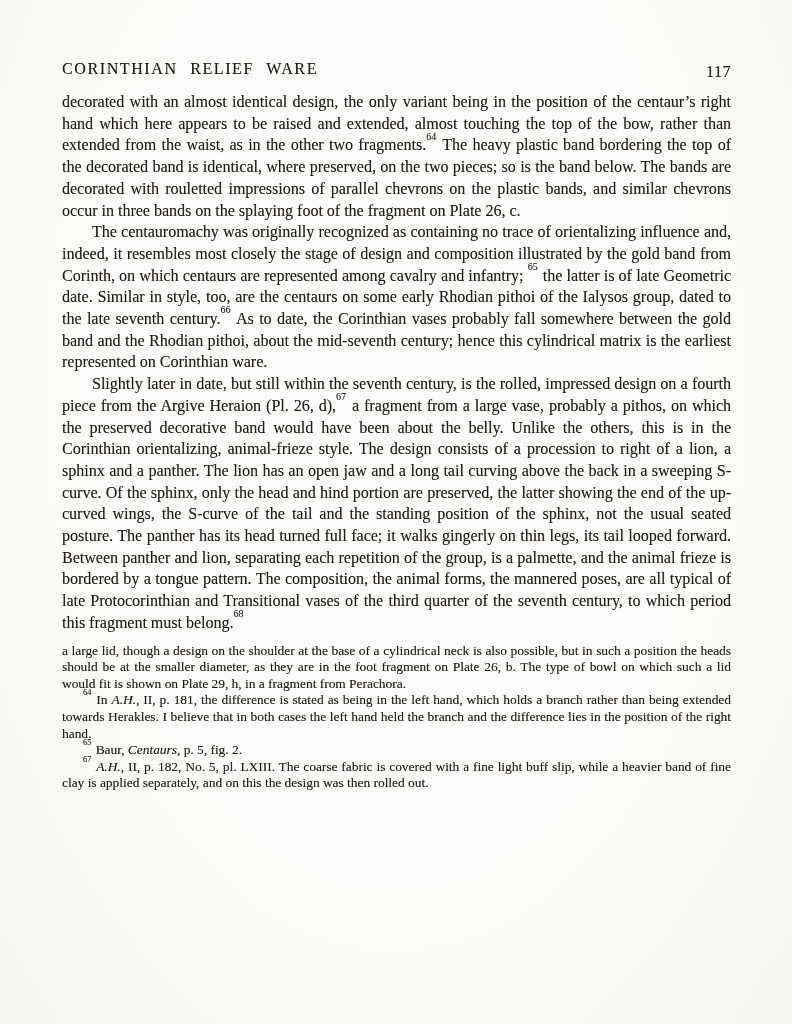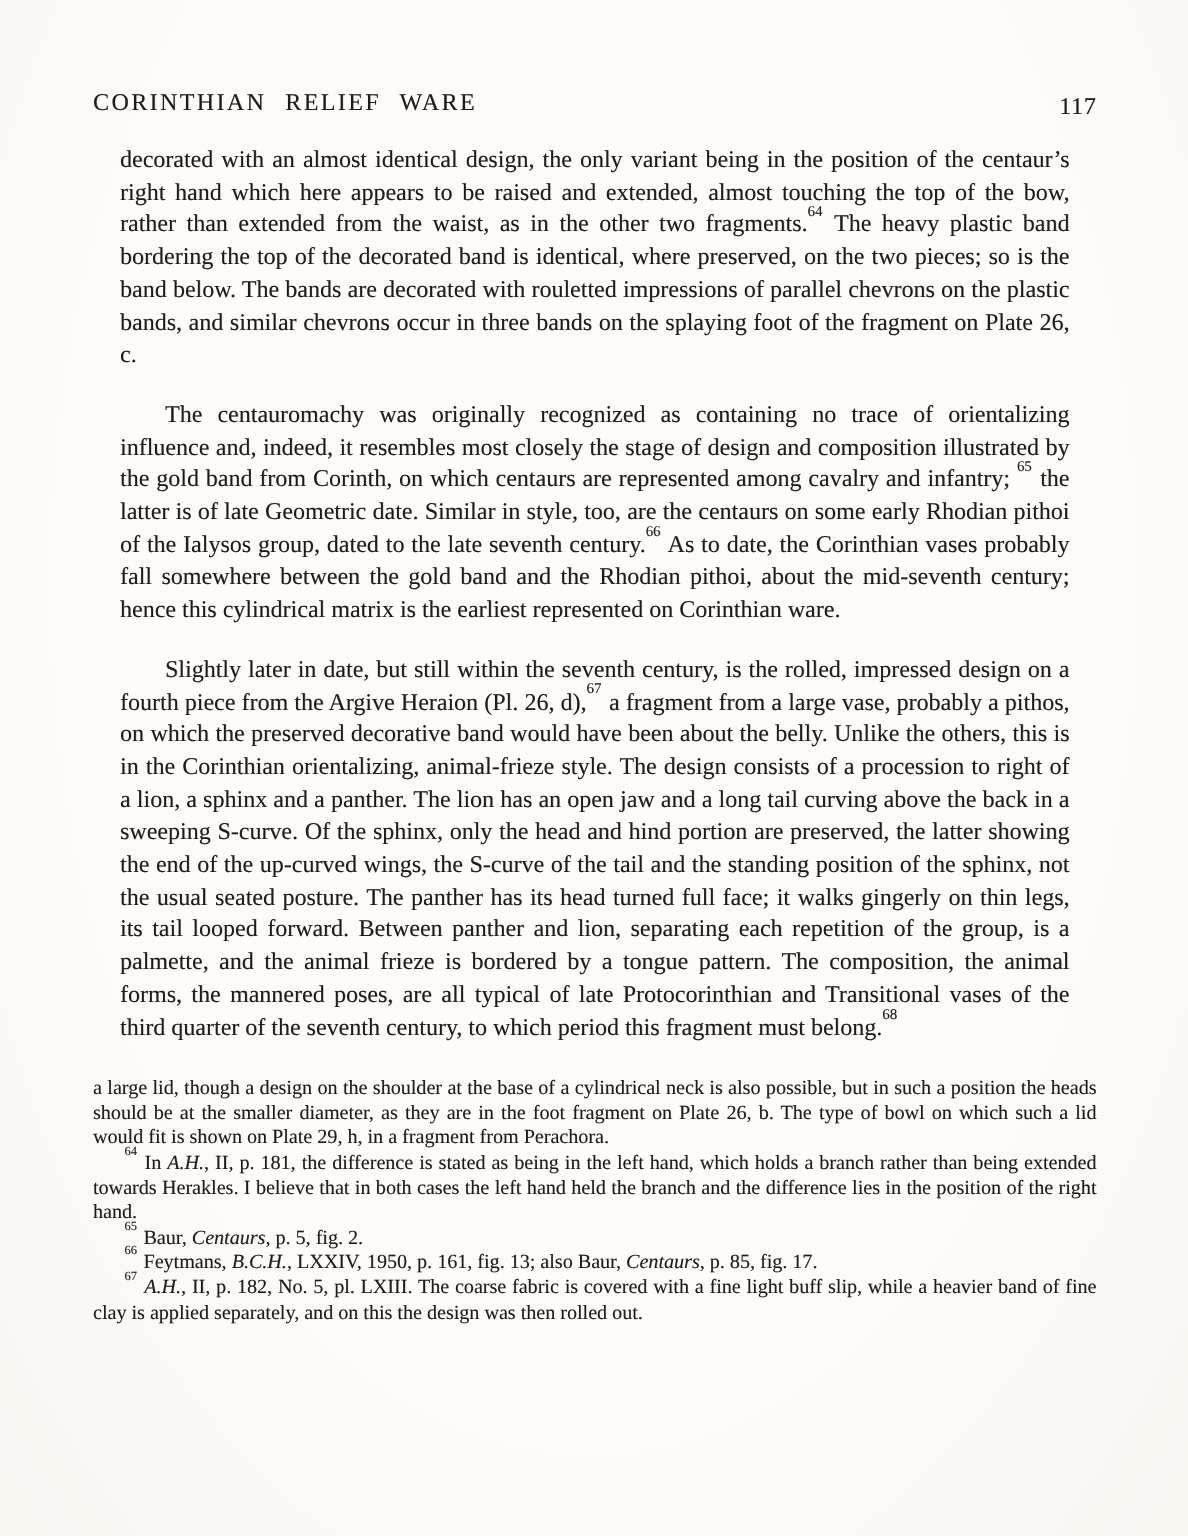--- a/index.html
+++ b/index.html
@@ -37,29 +37,29 @@
     text-shadow: 0.25px 0 0 rgba(30,28,25,0.45);
   }
   .running-head .page-number {
     position: absolute;
     right: 0;
     top: 3px;
     letter-spacing: 0.5px;
     text-shadow: 0.25px 0 0 rgba(30,28,25,0.45);
   }
   .body-text p {
-    margin: 18px;
+    margin: 0;
     font-size: 16px;
     line-height: 21.7px;
     text-align: justify;
     text-shadow: 0.25px 0 0 rgba(30,28,25,0.4);
   }
   .body-text p.indent { text-indent: 30px; }
   .footnotes {
-    margin-top: 21px;
+    margin-top: 9px;
   }
   .footnotes p {
     margin: 0;
     font-size: 13.4px;
     line-height: 16.6px;
     text-align: justify;
     text-shadow: 0.2px 0 0 rgba(30,28,25,0.4);
   }
   .footnotes p.indent { text-indent: 21px; }
   sup {
@@ -84,17 +84,16 @@
     <main class="body-text">
         <p><span>decorated with an almost identical design, the only variant being in the position of the centaur’s right hand which here appears to be raised and extended, almost touching the top of the bow, rather than extended from the waist, as in the other two fragments.</span><sup>64</sup><span> The heavy plastic band bordering the top of the decorated band is identical, where preserved, on the two pieces; so is the band below. The bands are decorated with rouletted impressions of parallel chevrons on the plastic bands, and similar chevrons occur in three bands on the splaying foot of the fragment on Plate 26, c.</span></p>
         <p class="indent"><span>The centauromachy was originally recognized as containing no trace of orientalizing influence and, indeed, it resembles most closely the stage of design and composition illustrated by the gold band from Corinth, on which centaurs are represented among cavalry and infantry; </span><sup>65</sup><span> the latter is of late Geometric date.  Similar in style, too, are the centaurs on some early Rhodian pithoi of the Ialysos group, dated to the late seventh century.</span><sup>66</sup><span> As to date, the Corinthian vases probably fall somewhere between the gold band and the Rhodian pithoi, about the mid-seventh century; hence this cylindrical matrix is the earliest represented on Corinthian ware.</span></p>
         <p class="indent"><span>Slightly later in date, but still within the seventh century, is the rolled, impressed design on a fourth piece from the Argive Heraion (Pl. 26, d),</span><sup>67</sup><span> a fragment from a large vase, probably a pithos, on which the preserved decorative band would have been about the belly.  Unlike the others, this is in the Corinthian orientalizing, animal-frieze style.  The design consists of a procession to right of a lion, a sphinx and a panther.  The lion has an open jaw and a long tail curving above the back in a sweeping S-curve.  Of the sphinx, only the head and hind portion are preserved, the latter showing the end of the up-curved wings, the S-curve of the tail and the standing position of the sphinx, not the usual seated posture.  The panther has its head turned full face; it walks gingerly on thin legs, its tail looped forward.  Between panther and lion, separating each repetition of the group, is a palmette, and the animal frieze is bordered by a tongue pattern.  The composition, the animal forms, the mannered poses, are all typical of late Protocorinthian and Transitional vases of the third quarter of the seventh century, to which period this fragment must belong.</span><sup>68</sup></p>
       </main>
 
     <section class="footnotes">
         <p><span>a large lid, though a design on the shoulder at the base of a cylindrical neck is also possible, but in such a position the heads should be at the smaller diameter, as they are in the foot fragment on Plate 26, b.  The type of bowl on which such a lid would fit is shown on Plate 29, h, in a fragment from Perachora.</span></p>
         <p class="indent"><sup>64</sup><span> In </span><i>A.H.</i><span>, II, p. 181, the difference is stated as being in the left hand, which holds a branch rather than being extended towards Herakles.  I believe that in both cases the left hand held the branch and the difference lies in the position of the right hand.</span></p>
         <p class="indent"><sup>65</sup><span> Baur, </span><i>Centaurs</i><span>, p. 5, fig. 2.</span></p>
-        <p class="indent"><sup>66</sup><span> Feytmans, </span><i>B.C.H.</i><span>, LXXIV, 1950, p. 161, fig. 13; also Baur, </span><i>Centaurs</i><span>, p. 85, fig. 17.</span></p>
         <p class="indent"><sup>67</sup><span> </span><i>A.H.</i><span>, II, p. 182, No. 5, pl. LXIII.  The coarse fabric is covered with a fine light buff slip, while a heavier band of fine clay is applied separately, and on this the design was then rolled out.</span></p>
       </section>
   </div>
 </div>
 
 </body></html>

